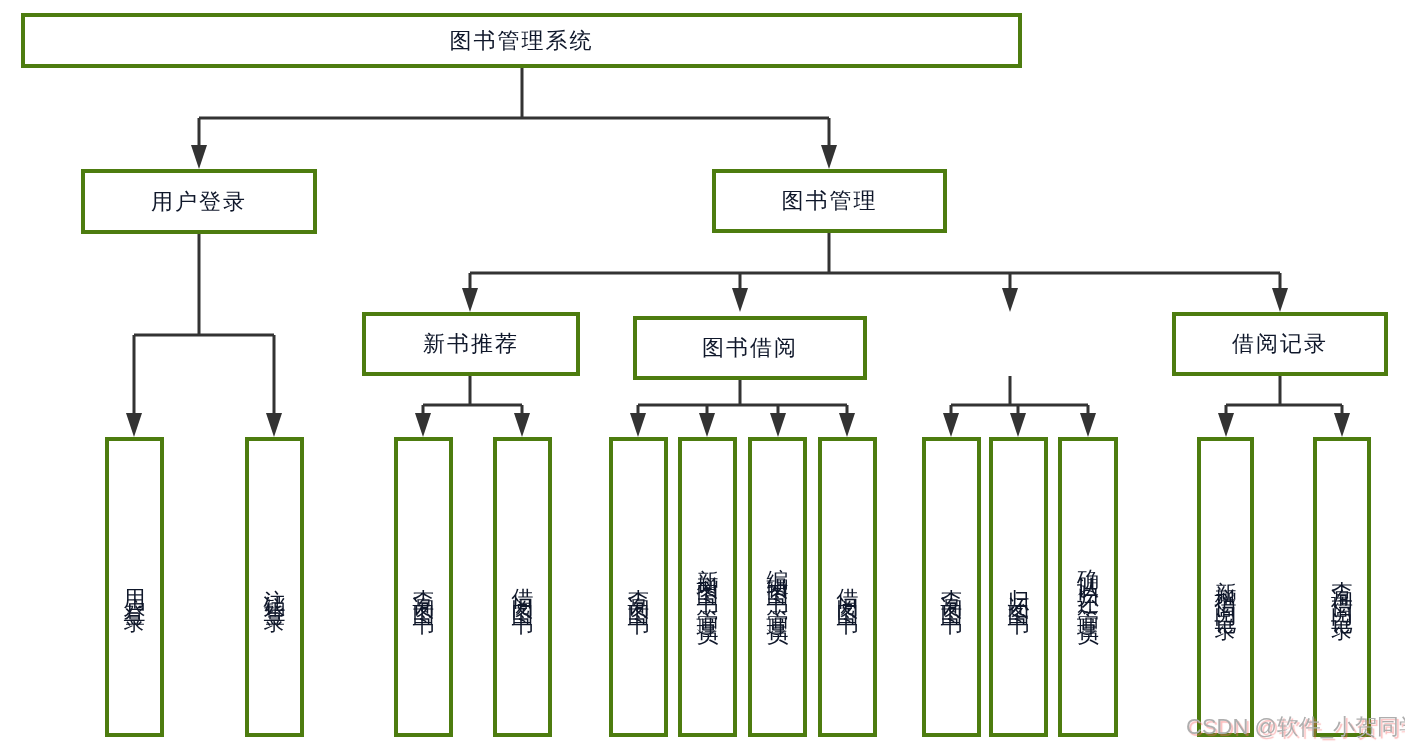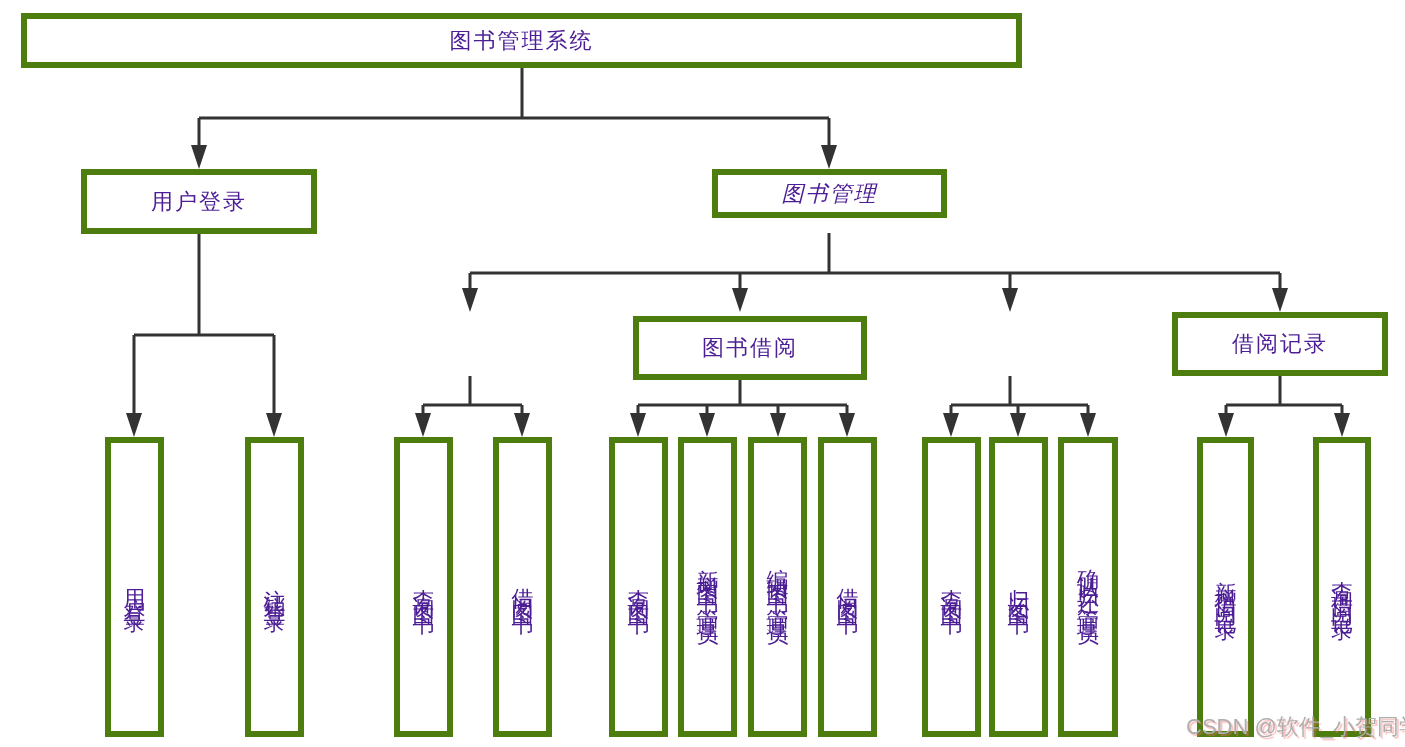--- a/index.html
+++ b/index.html
@@ -8,26 +8,26 @@
     width: 1405px;
     height: 747px;
     background: #ffffff;
     font-family: "Liberation Sans", sans-serif;
     overflow: hidden;
   }
   #wires { position: absolute; left: 0; top: 0; width: 1405px; height: 747px; }
   .box {
     position: absolute;
     box-sizing: border-box;
-    border: 6px solid #4d7c0f;
+    border: 4px solid #4d7c0f;
     background: #ffffff;
     display: flex;
     align-items: center;
     justify-content: center;
-    color: #4c1d95;
+    color: #0f172a;
     font-size: 22px;
     text-align: left;
     white-space: nowrap;
   }
   .hlabel { letter-spacing: 2px; }
   .vbox span {
     writing-mode: vertical-rl;
     letter-spacing: 8px;
     line-height: 1;
   }
@@ -84,22 +84,23 @@
       <polygon points="1010,413 1026,413 1018,437"></polygon>
       <polygon points="1080,413 1096,413 1088,437"></polygon>
       <polygon points="1218,413 1234,413 1226,437"></polygon>
       <polygon points="1334,413 1350,413 1342,437"></polygon>
     </g>
   </svg>
 
   <div class="box hlabel" style="left:21px; top:13px; width:1001px; height:55px;">图书管理系统</div>
 
   <div class="box hlabel" style="left:81px; top:169px; width:236px; height:65px;">用户登录</div>
-  <div class="box hlabel" style="left:712px; top:169px; width:235px; height:49px;font-style:italic;">图书管理</div>
+  <div class="box hlabel" style="left:712px; top:169px; width:235px; height:64px;">图书管理</div>
 
+  <div class="box hlabel" style="left:362px; top:312px; width:218px; height:64px;">新书推荐</div>
   <div class="box hlabel" style="left:633px; top:316px; width:234px; height:64px;">图书借阅</div>
   <div class="box hlabel" style="left:1172px; top:312px; width:216px; height:64px;">借阅记录</div>
 
   <div class="box vbox" style="left:105px; top:437px; width:59px; height:300px;">
     <span>用户登录</span>
   </div>
   <div class="box vbox" style="left:245px; top:437px; width:59px; height:300px;">
     <span>注销登录</span>
   </div>
 

